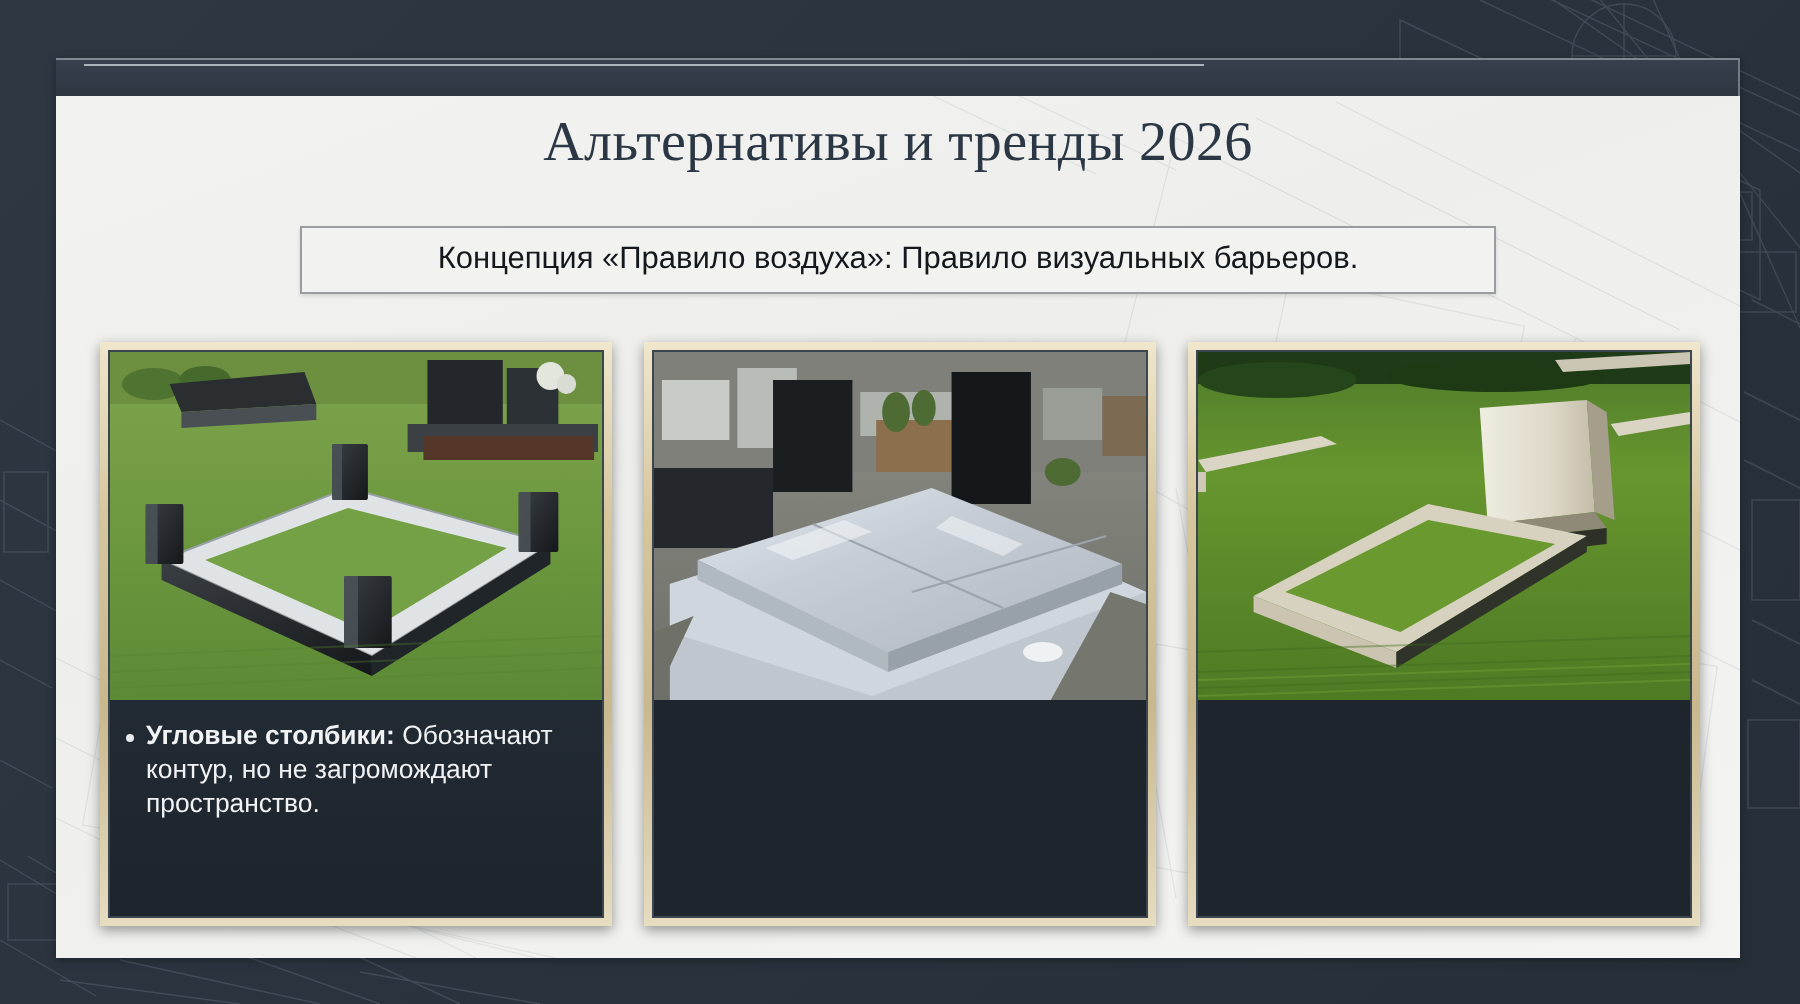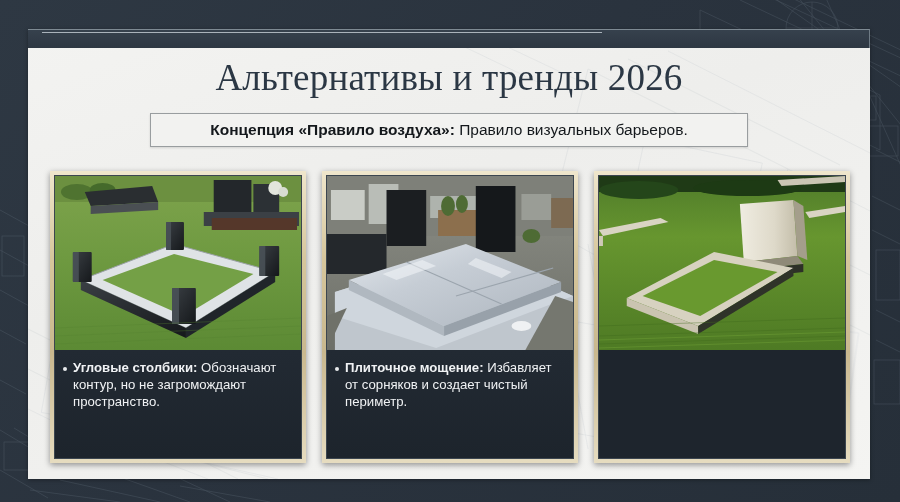--- a/index.html
+++ b/index.html
@@ -77,21 +77,21 @@
   }
 
   
   .title {
     position: absolute;
     left: 0;
     top: 27px;
     width: 842px;
     text-align: center;
     font-family: "Liberation Serif", "DejaVu Serif", serif;
-    font-size: 37px;
+    font-size: 28px;
     letter-spacing: 0.2px;
     color: #2b3744;
     white-space: nowrap;
   }
 
   
   .concept-box {
     position: absolute;
     left: 122px;
     top: 84px;
@@ -103,21 +103,21 @@
     box-shadow: 0 1px 2px rgba(0,0,0,0.12);
     display: flex;
     align-items: center;
     justify-content: center;
   }
   .concept-text {
     font-size: 15.5px;
     color: #14181c;
     white-space: nowrap;
   }
-  .concept-text b { font-weight: 700; }
+  .concept-text b { font-weight: 400; }
 
   
   .cards {
     position: absolute;
     left: 22px;
     top: 142px;
     width: 800px;
     height: 292px;
     display: flex;
     justify-content: space-between;
@@ -361,26 +361,20 @@
               <g fill="#f4f7fa" opacity="0.55">
                 <polygon points="56,98 96,84 110,90 70,104"></polygon>
                 <polygon points="150,82 186,96 176,102 142,88"></polygon>
               </g>
               <ellipse cx="196" cy="150" rx="10" ry="5" fill="#ffffff" opacity="0.75"></ellipse>
 
               <polygon points="0,140 20,132 0,174" fill="#6f7169"></polygon>
               <polygon points="230,120 248,126 248,174 200,174" fill="#75776f"></polygon>
             </svg>
           </div>
-          <div class="caption">
-            <span class="bullet"></span>
-            <div class="caption-text">
-              <b>Плиточное мощение:</b><span> Избавляет от сорняков и создает чистый периметр.</span>
-            </div>
-          </div>
         </div>
       </div>
 
       <div class="card">
         <div class="card-inner">
           <div class="photo">
             <svg viewBox="0 0 248 174" preserveAspectRatio="none" aria-hidden="true">
               <defs>
                 <linearGradient id="g3grass" x1="0" y1="0" x2="0" y2="1">
                   <stop offset="0%" stop-color="#4f7b2a"></stop>

